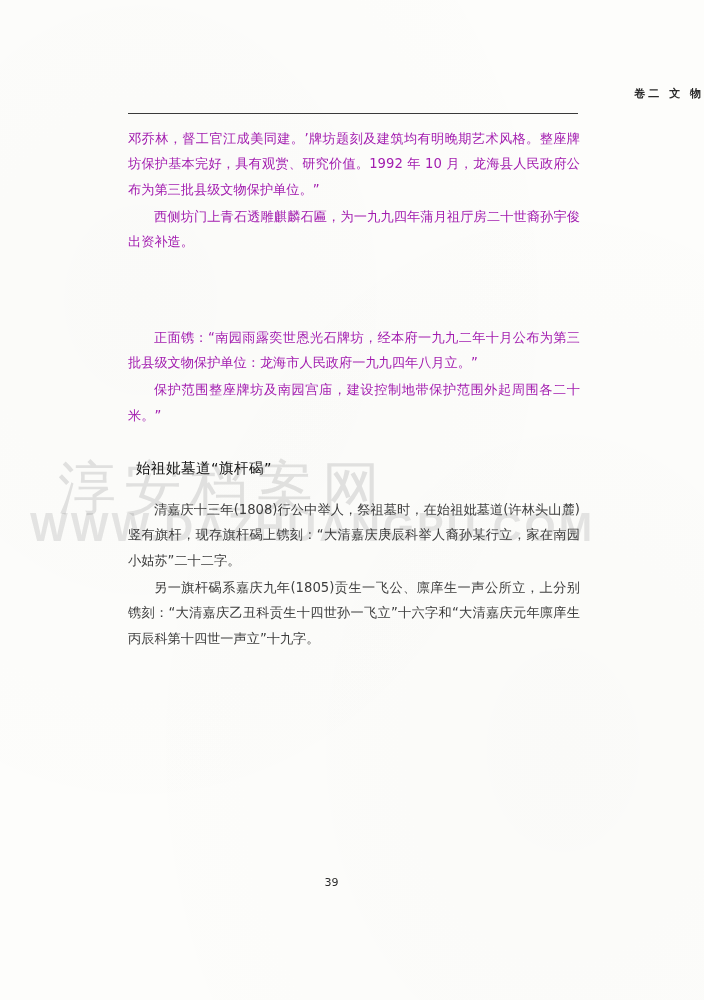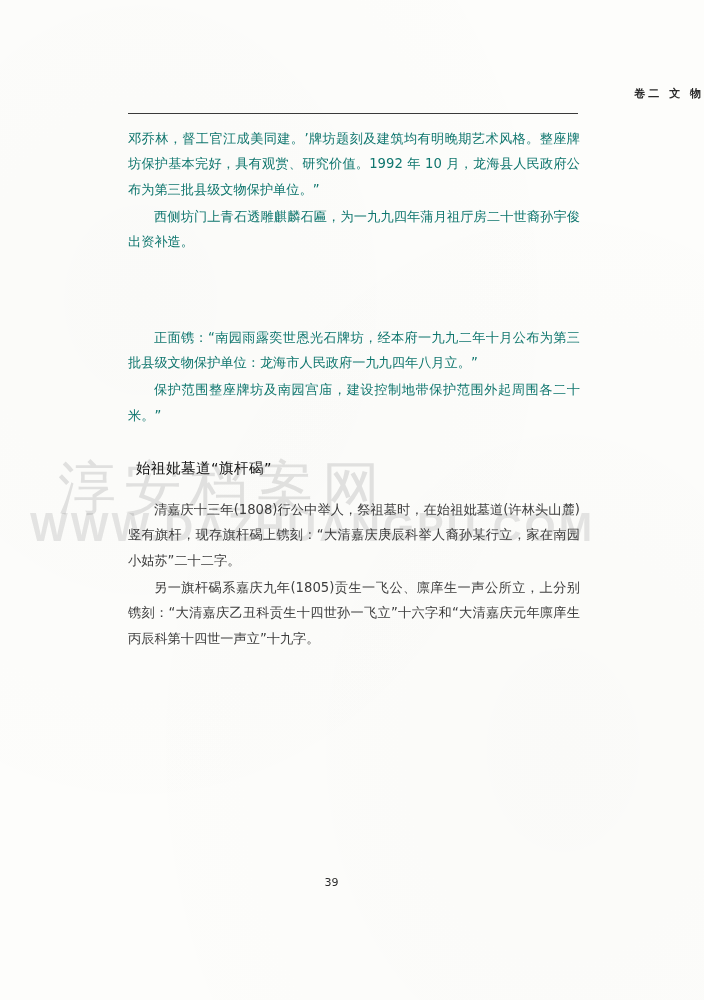--- a/index.html
+++ b/index.html
@@ -55,21 +55,21 @@
     top: 126px;
     left: 128px;
     width: 452px;
   }
   p {
     margin: 0 0 2px 0;
     font-size: 13.2px;
     line-height: 1.92;
     text-align: justify;
     text-justify: inter-ideograph;
-    color: #0f766e;
+    color: #a21caf;
   }
   p.indent {
     text-indent: 26px;
   }
   .gap-lg {
     height: 62px;
   }
   .gap-md {
     height: 16px;
   }

